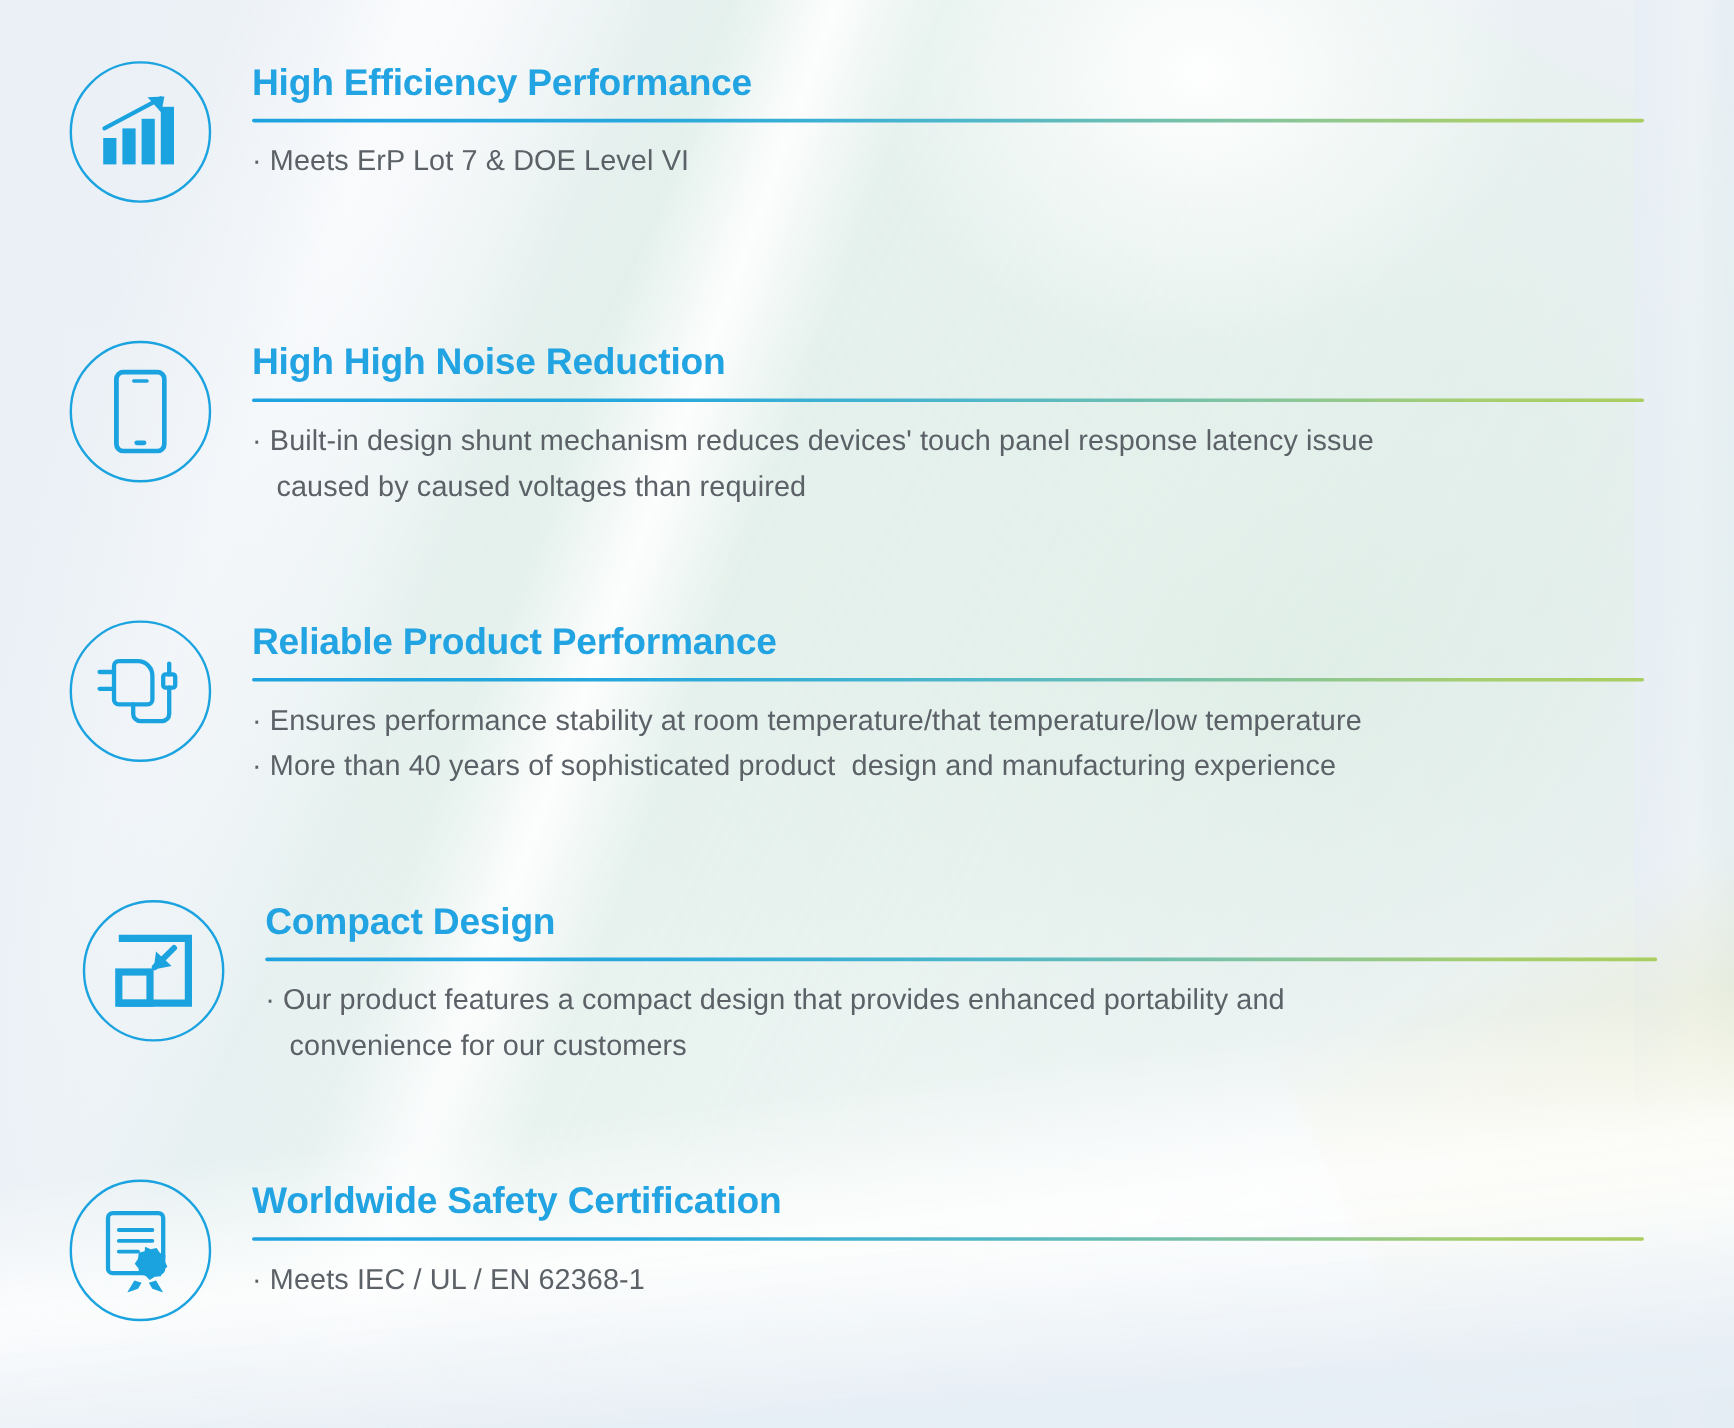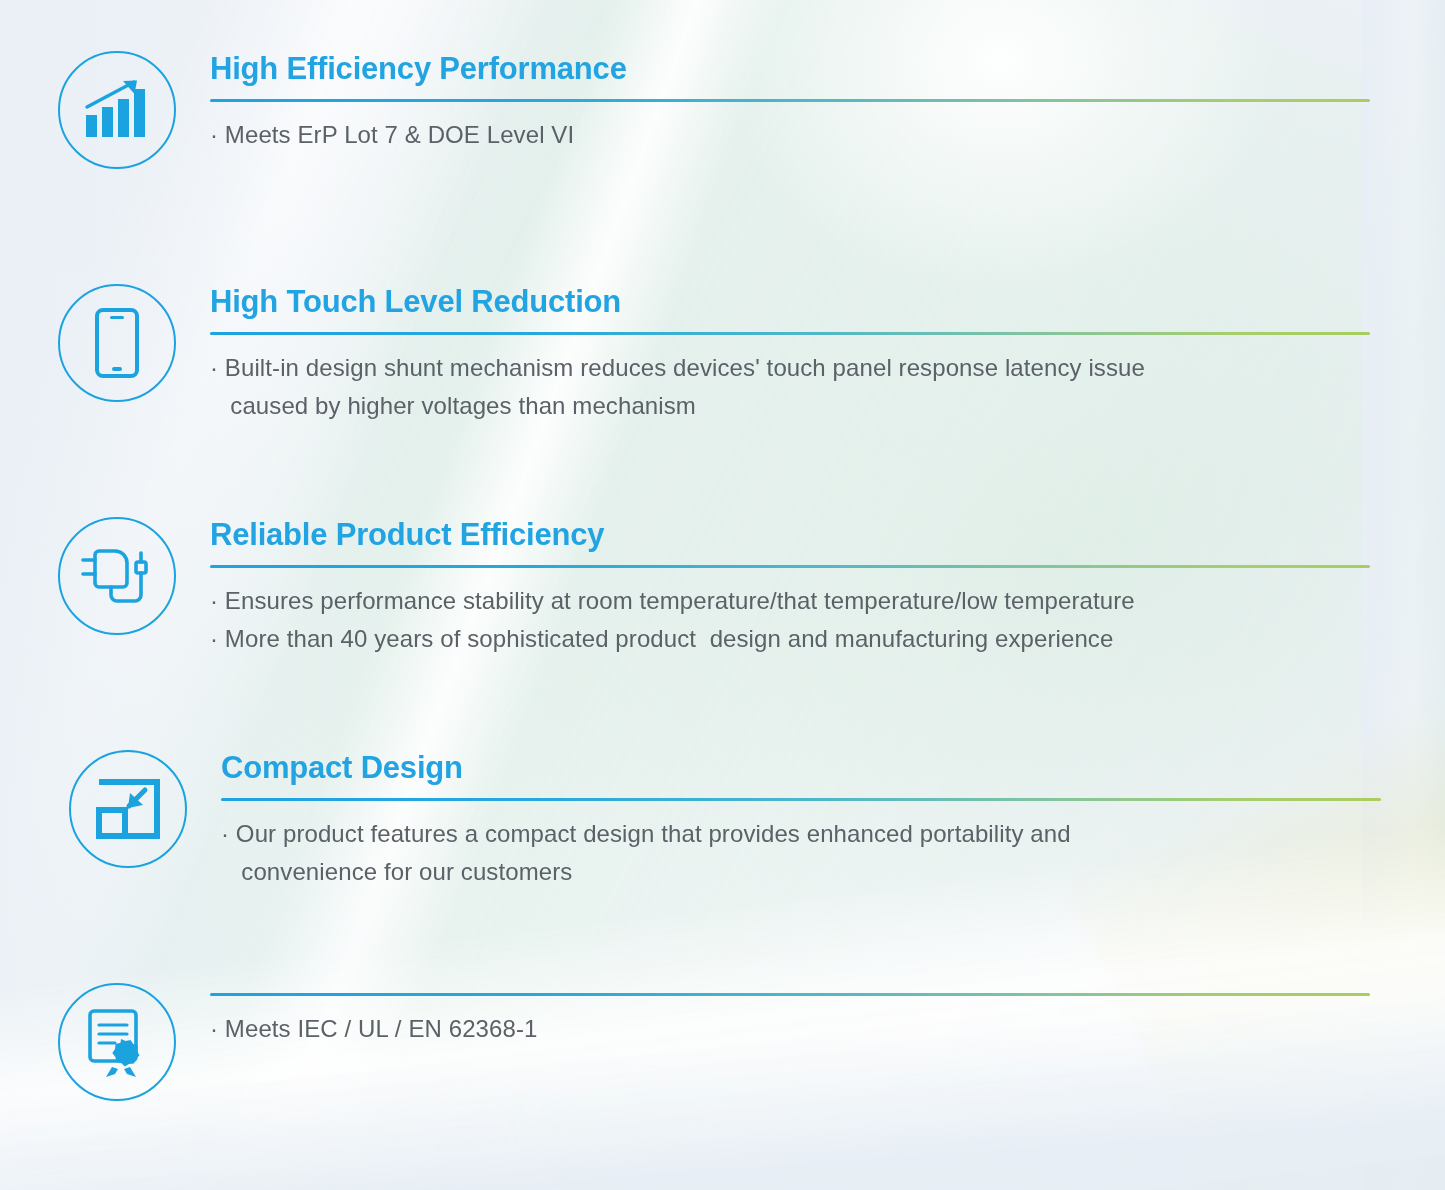--- a/index.html
+++ b/index.html
@@ -216,44 +216,44 @@
       <div class="icon-wrap">
         <div class="icon-circle">
           <svg width="44" height="70" viewBox="0 0 44 70" fill="none">
             <rect x="2" y="2" width="40" height="66" rx="6" ry="6" stroke="#1ba3e0" stroke-width="4" fill="none"></rect>
             <rect x="15" y="8" width="14" height="3" rx="1.5" fill="#1ba3e0"></rect>
             <rect x="17" y="59" width="10" height="4" rx="2" fill="#1ba3e0"></rect>
           </svg>
         </div>
       </div>
       <div class="feature-body">
-        <div class="feature-title">High Touch Level Reduction</div>
+        <div class="feature-title">High High Noise Reduction</div>
         <div class="feature-divider"></div>
         <div class="feature-lines">
           <div class="feature-line">· Built-in design shunt mechanism reduces devices' touch panel response latency issue</div>
-          <div class="feature-line">   caused by higher voltages than mechanism</div>
+          <div class="feature-line">   caused by caused voltages than required</div>
         </div>
       </div>
     </div>
 
     <div class="feature-row row-2">
       <div class="icon-wrap">
         <div class="icon-circle">
           <svg width="80" height="66" viewBox="0 0 80 66" fill="none" stroke="#1ba3e0" stroke-width="3.6" stroke-linecap="round" stroke-linejoin="round">
             <path d="M22 8 H38 a12 12 0 0 1 12 12 V40 a4 4 0 0 1 -4 4 H22 a4 4 0 0 1 -4 -4 V12 a4 4 0 0 1 4 -4 Z" fill="none"></path>
             <path d="M18 17 H6"></path>
             <path d="M18 31 H6"></path>
             <path d="M34 44 V52 a6 6 0 0 0 6 6 H58 a6 6 0 0 0 6 -6 V30"></path>
             <rect x="59" y="19" width="10" height="11" rx="2" fill="none"></rect>
             <path d="M64 19 V10"></path>
           </svg>
         </div>
       </div>
       <div class="feature-body">
-        <div class="feature-title">Reliable Product Efficiency</div>
+        <div class="feature-title">Reliable Product Performance</div>
         <div class="feature-divider"></div>
         <div class="feature-lines">
           <div class="feature-line">· Ensures performance stability at room temperature/that temperature/low temperature</div>
           <div class="feature-line">· More than 40 years of sophisticated product  design and manufacturing experience</div>
         </div>
       </div>
     </div>
 
     <div class="feature-row row-3">
       <div class="icon-wrap">
@@ -285,20 +285,21 @@
             <path d="M15 27 H43" stroke="#1ba3e0" stroke-width="3.2" stroke-linecap="round"></path>
             <path d="M15 36 H31" stroke="#1ba3e0" stroke-width="3.2" stroke-linecap="round"></path>
             <path d="M28 60 L22 70 L31 67 L34 62 Z" fill="#1ba3e0"></path>
             <path d="M46 60 L52 70 L43 67 L40 62 Z" fill="#1ba3e0"></path>
             <path d="M37 32 l4.6 2.0 4.9 -1.0 2.8 4.1 4.6 2.0 -0.6 5.0 2.2 4.5 -3.9 3.1 -1.6 4.8 -5.0 0.4 -4.2 2.7 -3.6 -3.5 -4.9 -1.2 -0.9 -4.9 -3.1 -3.9 2.7 -4.2 0.6 -5.0 4.9 -1.1 Z" fill="#1ba3e0"></path>
             <circle cx="41" cy="48" r="8.5" fill="#ffffff" opacity="0.0"></circle>
           </svg>
         </div>
       </div>
       <div class="feature-body">
+        <div class="feature-title">Worldwide Safety Certification</div>
         <div class="feature-divider"></div>
         <div class="feature-lines">
           <div class="feature-line">· Meets IEC / UL / EN 62368-1</div>
         </div>
       </div>
     </div>
 
   </div>
 </div>
 

